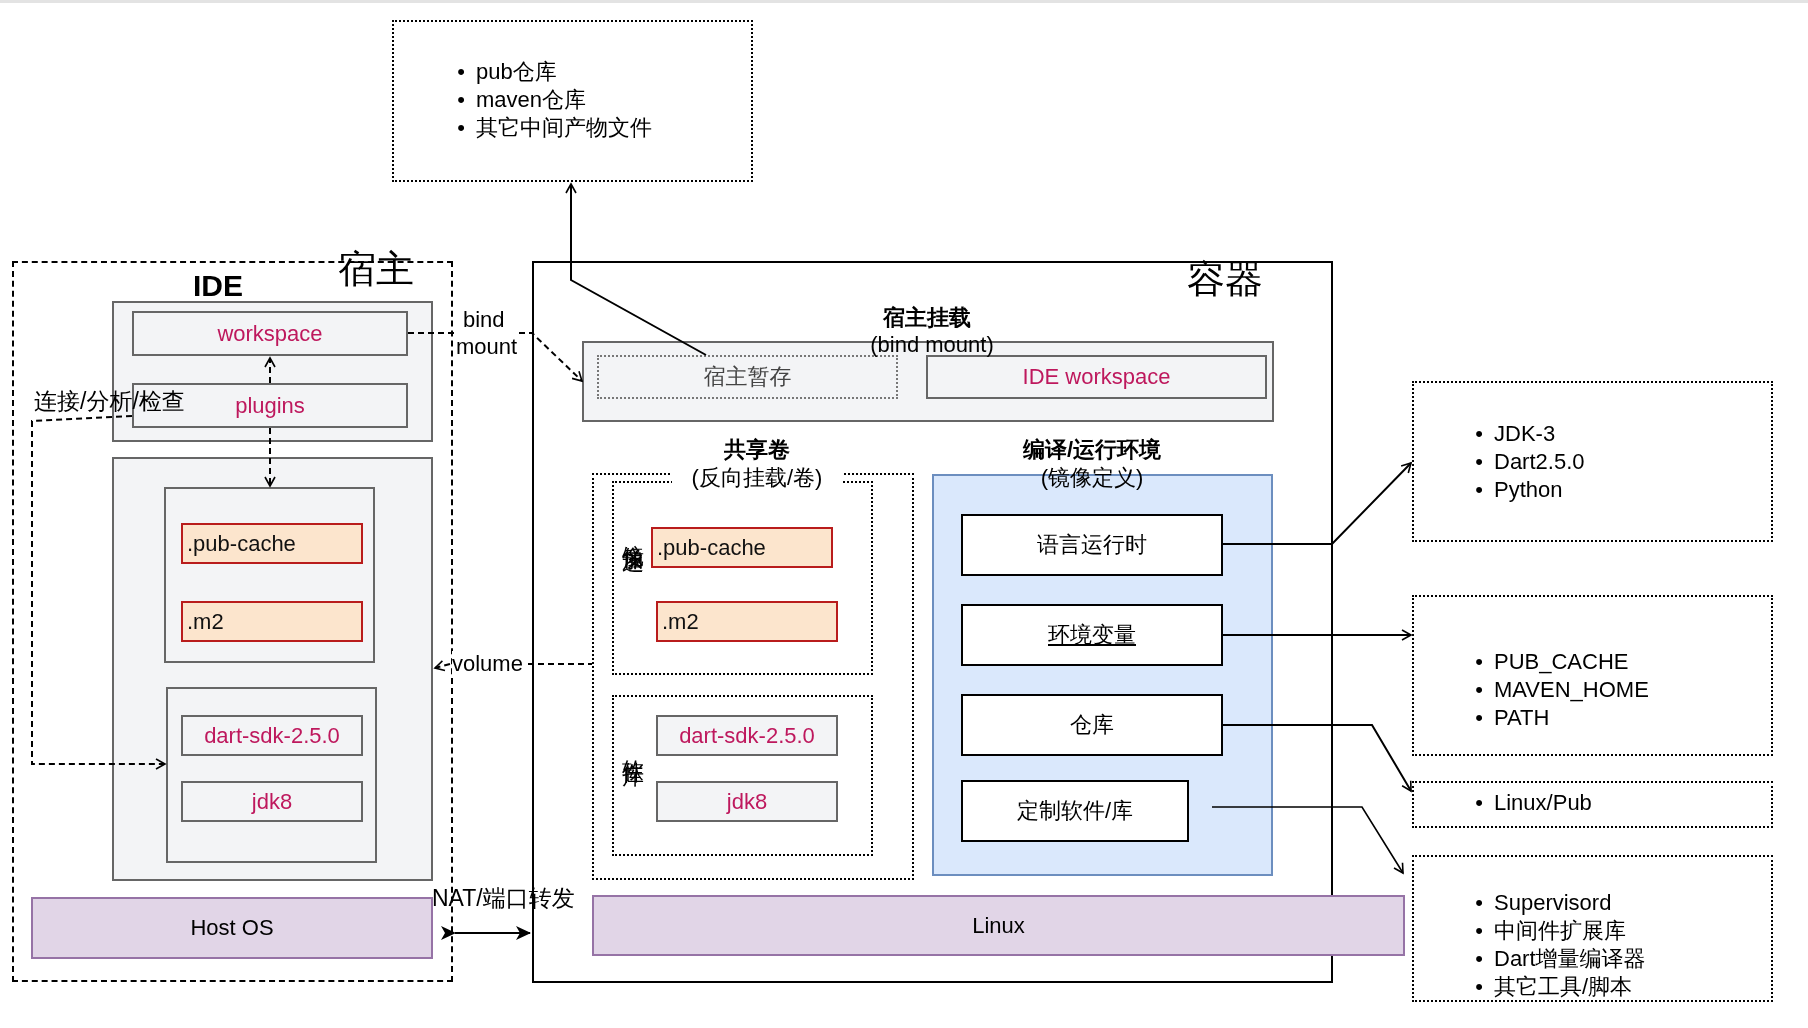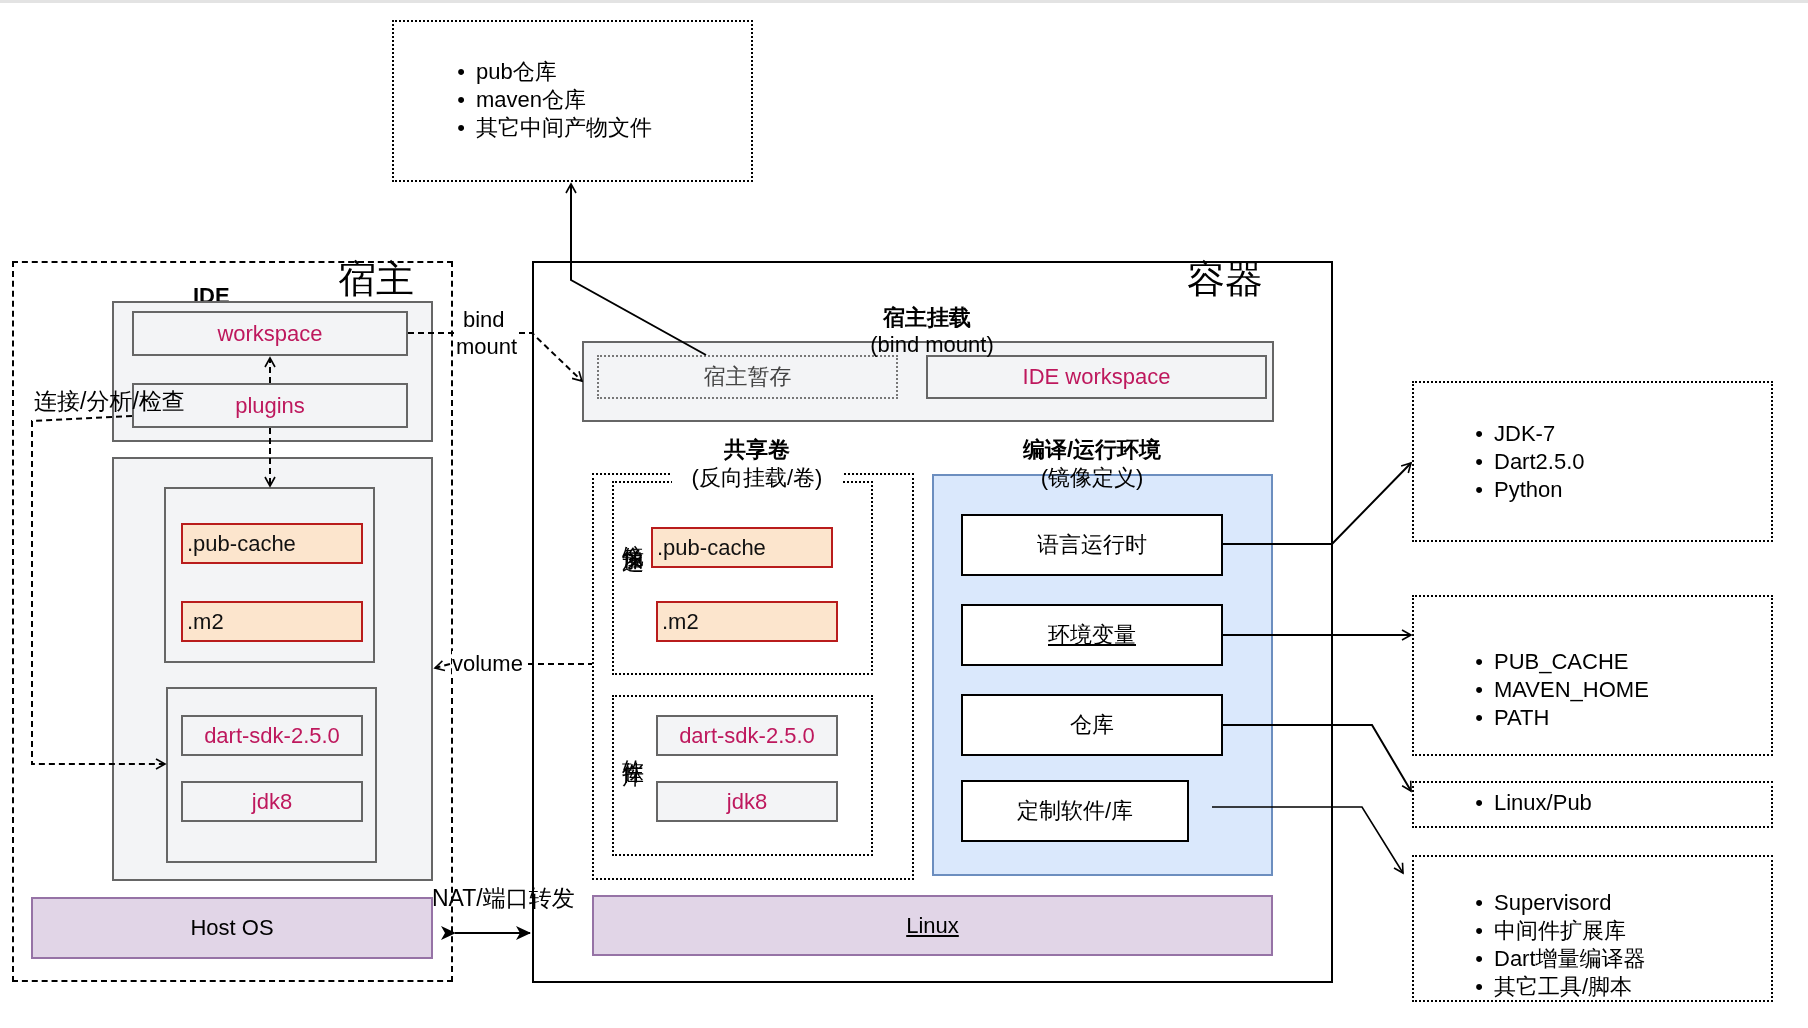--- a/index.html
+++ b/index.html
@@ -29,22 +29,22 @@
 
 <div class="abs dotted" style="left:392px;top:20px;width:361px;height:162px;">
   <ul class="blist" style="position:absolute;left:52px;top:36px;">
     <li>pub仓库</li>
     <li>maven仓库</li>
     <li>其它中间产物文件</li>
   </ul>
 </div>
 
 <div class="abs dashed" style="left:12px;top:261px;width:441px;height:721px;"></div>
-<div class="label bold" style="left:193px;top:283px;font-size:22px;">IDE</div>
-<div class="label" style="left:338px;top:260px;font-size:38px;font-family:Liberation Mono, monospace;">宿主</div>
+<div class="label bold" style="left:193px;top:269px;font-size:30px;">IDE</div>
+<div class="label" style="left:338px;top:248px;font-size:38px;">宿主</div>
 
 <div class="abs grey-panel" style="left:112px;top:301px;width:321px;height:141px;"></div>
 <div class="abs grey-box center" style="left:132px;top:311px;width:276px;height:45px;">
   <span>workspace</span>
 </div>
 <div class="abs grey-box center" style="left:132px;top:383px;width:276px;height:45px;">
   <span>plugins</span>
 </div>
 <div class="label" style="left:34px;top:388px;font-size:23px;background:transparent;">连接/分析/检查</div>
 
@@ -117,27 +117,27 @@
 <div class="abs white-box center" style="left:961px;top:604px;width:262px;height:62px;text-decoration:underline;">
   <span>环境变量</span>
 </div>
 <div class="abs white-box center" style="left:961px;top:694px;width:262px;height:62px;">
   <span>仓库</span>
 </div>
 <div class="abs white-box center" style="left:961px;top:780px;width:228px;height:62px;">
   <span>定制软件/库</span>
 </div>
 
-<div class="abs purple-bar center" style="left:592px;top:895px;width:681px;height:61px;text-decoration:underline;">
+<div class="abs purple-bar center" style="left:592px;top:895px;width:813px;height:61px;">
   <span>Linux</span>
 </div>
 
 <div class="abs dotted" style="left:1412px;top:381px;width:361px;height:161px;">
   <ul class="blist" style="position:absolute;left:50px;top:37px;">
-    <li>JDK-7</li>
+    <li>JDK-3</li>
     <li>Dart2.5.0</li>
     <li>Python</li>
   </ul>
 </div>
 <div class="abs dotted" style="left:1412px;top:595px;width:361px;height:161px;">
   <ul class="blist" style="position:absolute;left:50px;top:51px;">
     <li>PUB_CACHE</li>
     <li>MAVEN_HOME</li>
     <li>PATH</li>
   </ul>

